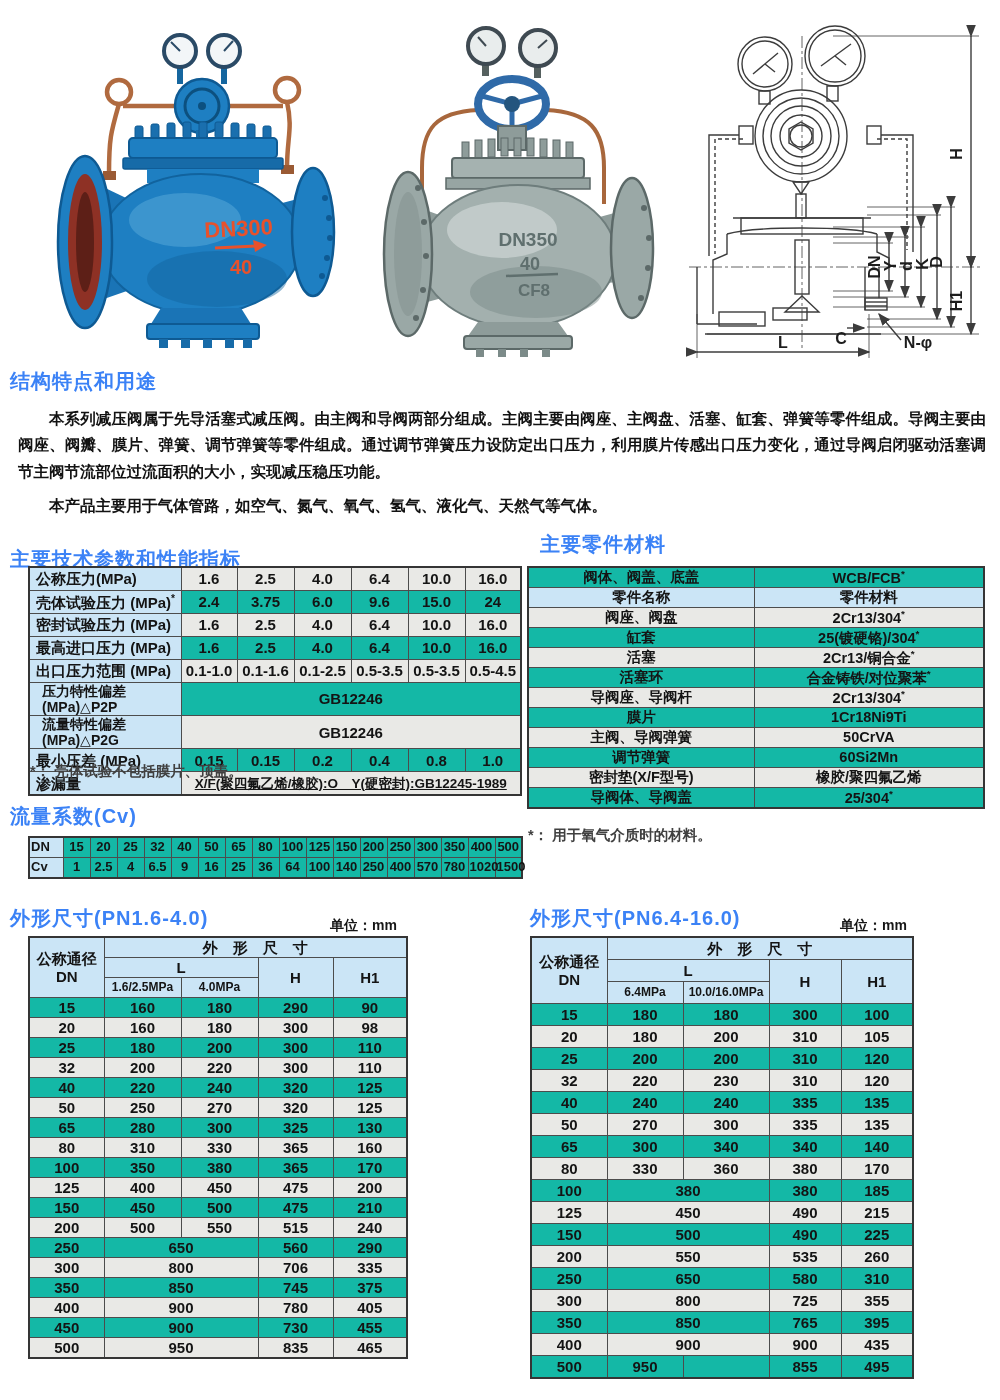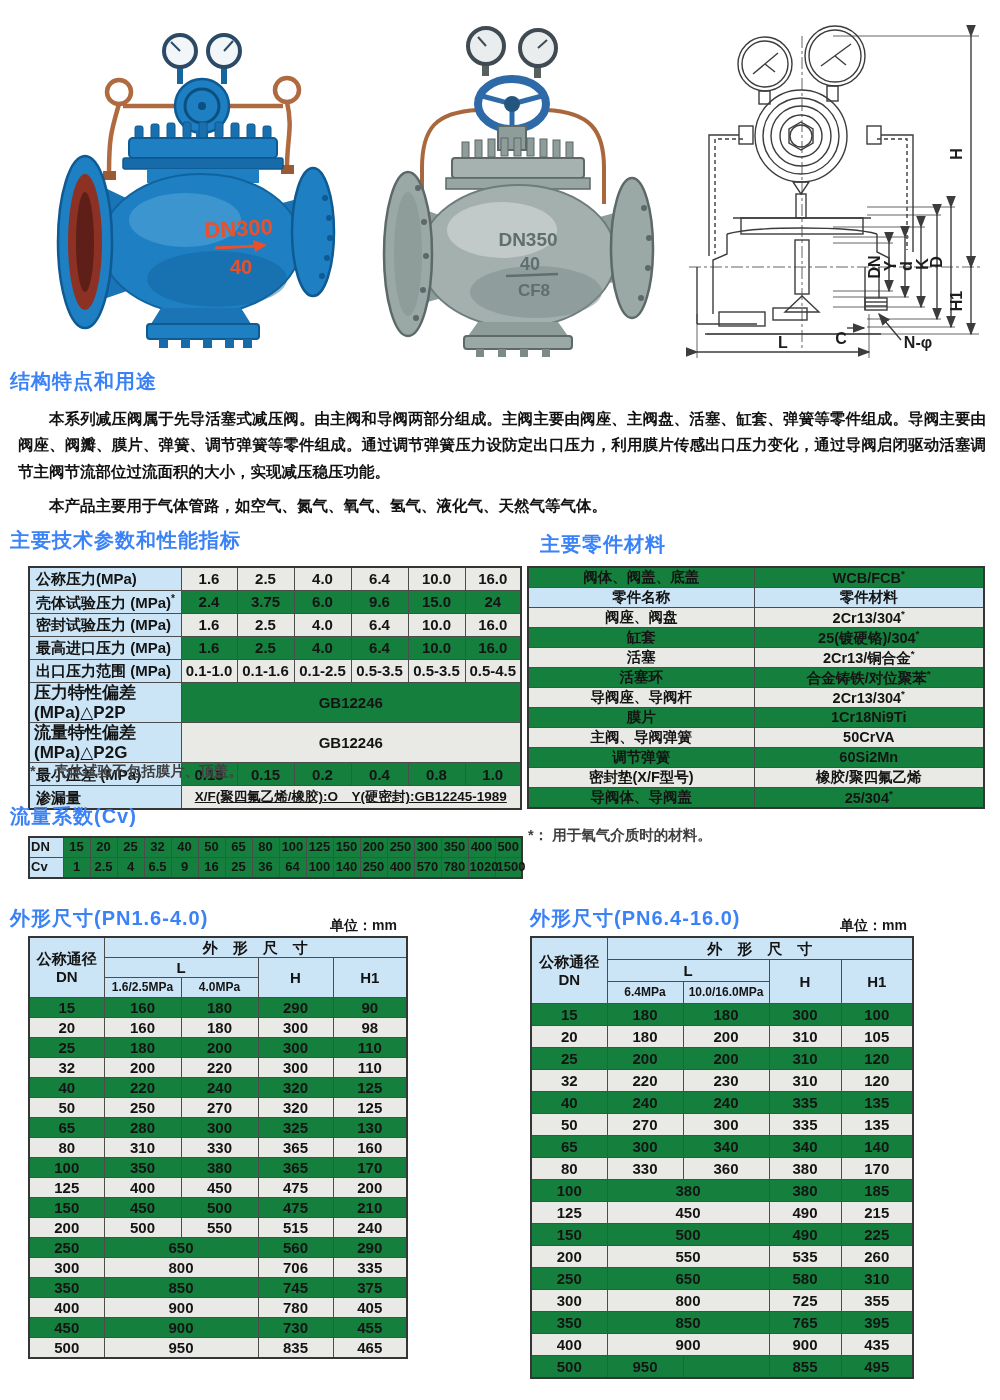--- a/index.html
+++ b/index.html
@@ -2,31 +2,31 @@
 <html><head>
 <meta charset="utf-8">
 <style>
   html,body{margin:0;padding:0;background:#fff;}
   #page{position:relative;width:1000px;height:1400px;background:#fff;overflow:hidden;
         font-family:"Liberation Sans","DejaVu Sans",sans-serif;color:#161616;}
   .sec-title{position:absolute;font-size:20px;font-weight:900;letter-spacing:1px;color:#3b82f6;}
   .intro{position:absolute;left:10px;top:398px;width:984px;font-size:15.5px;font-weight:bold;
          line-height:1.7;color:#121212;text-align:justify;}
   .intro p{margin:8px;text-indent:2em;}
-  table{border-collapse:collapse;table-layout:fixed;position:absolute;background:#15803d;border:2px solid #353535;}
+  table{border-collapse:collapse;table-layout:fixed;position:absolute;background:#14b8a6;border:2px solid #353535;}
   td{border:1.3px solid #4c4c4c;text-align:center;vertical-align:middle;font-weight:bold;
      color:#141414;padding:0 2px;white-space:pre-line;line-height:1.15;}
   sup{font-size:0.68em;}
   .hd{background:#cbe5f6;}
   .lbl{background:#cbe5f6;text-align:left;padding-left:6px;}
   tr.g td:not(.lbl):not(.hd){background:#e9e9e6;}
   #tech{left:28px;top:566px;width:492px;font-size:15px;}
   #tech td{height:22px;}
   #tech tr.h20 td{height:19px;}
-  #tech .sm{font-size:17px;padding-left:4px;}
+  #tech .sm{font-size:14px;padding-left:12px;}
   #tech .sm2{font-size:13.5px;text-decoration:underline;}
   #materials{left:527px;top:566px;width:456px;font-size:14.5px;}
   #materials td{height:19px;}
   #cv{left:28px;top:836px;width:493px;font-size:13px;}
   #cv td{height:19px;padding:0 1px;}
   #dim1{left:28px;top:936px;width:378px;font-size:15px;}
   #dim1 td{height:19px;}
   #dim2{left:530px;top:936px;width:382px;font-size:15px;}
   #dim2 td{height:21px;}
   .smh{font-size:12px;}
@@ -322,21 +322,21 @@
       </g>
     </svg>
   </div>
 
   <div class="sec-title" style="left:10px;top:368px;">结构特点和用途</div>
   <div class="intro">
     <p>本系列减压阀属于先导活塞式减压阀。由主阀和导阀两部分组成。主阀主要由阀座、主阀盘、活塞、缸套、弹簧等零件组成。导阀主要由阀座、阀瓣、膜片、弹簧、调节弹簧等零件组成。通过调节弹簧压力设防定出口压力，利用膜片传感出口压力变化，通过导阀启闭驱动活塞调节主阀节流部位过流面积的大小，实现减压稳压功能。</p>
     <p>本产品主要用于气体管路，如空气、氮气、氧气、氢气、液化气、天然气等气体。</p>
   </div>
 
-  <div class="sec-title" style="left:10px;top:527px;">主要技术参数和性能指标</div>
+  <div class="sec-title" style="left:10px;top:546px;">主要技术参数和性能指标</div>
   <table id="tech">
     <colgroup>
         <col style="width:152px">
         <col style="width:56px">
         <col style="width:57px">
         <col style="width:57px">
         <col style="width:57px">
         <col style="width:57px">
         <col style="width:56px">
       </colgroup>

